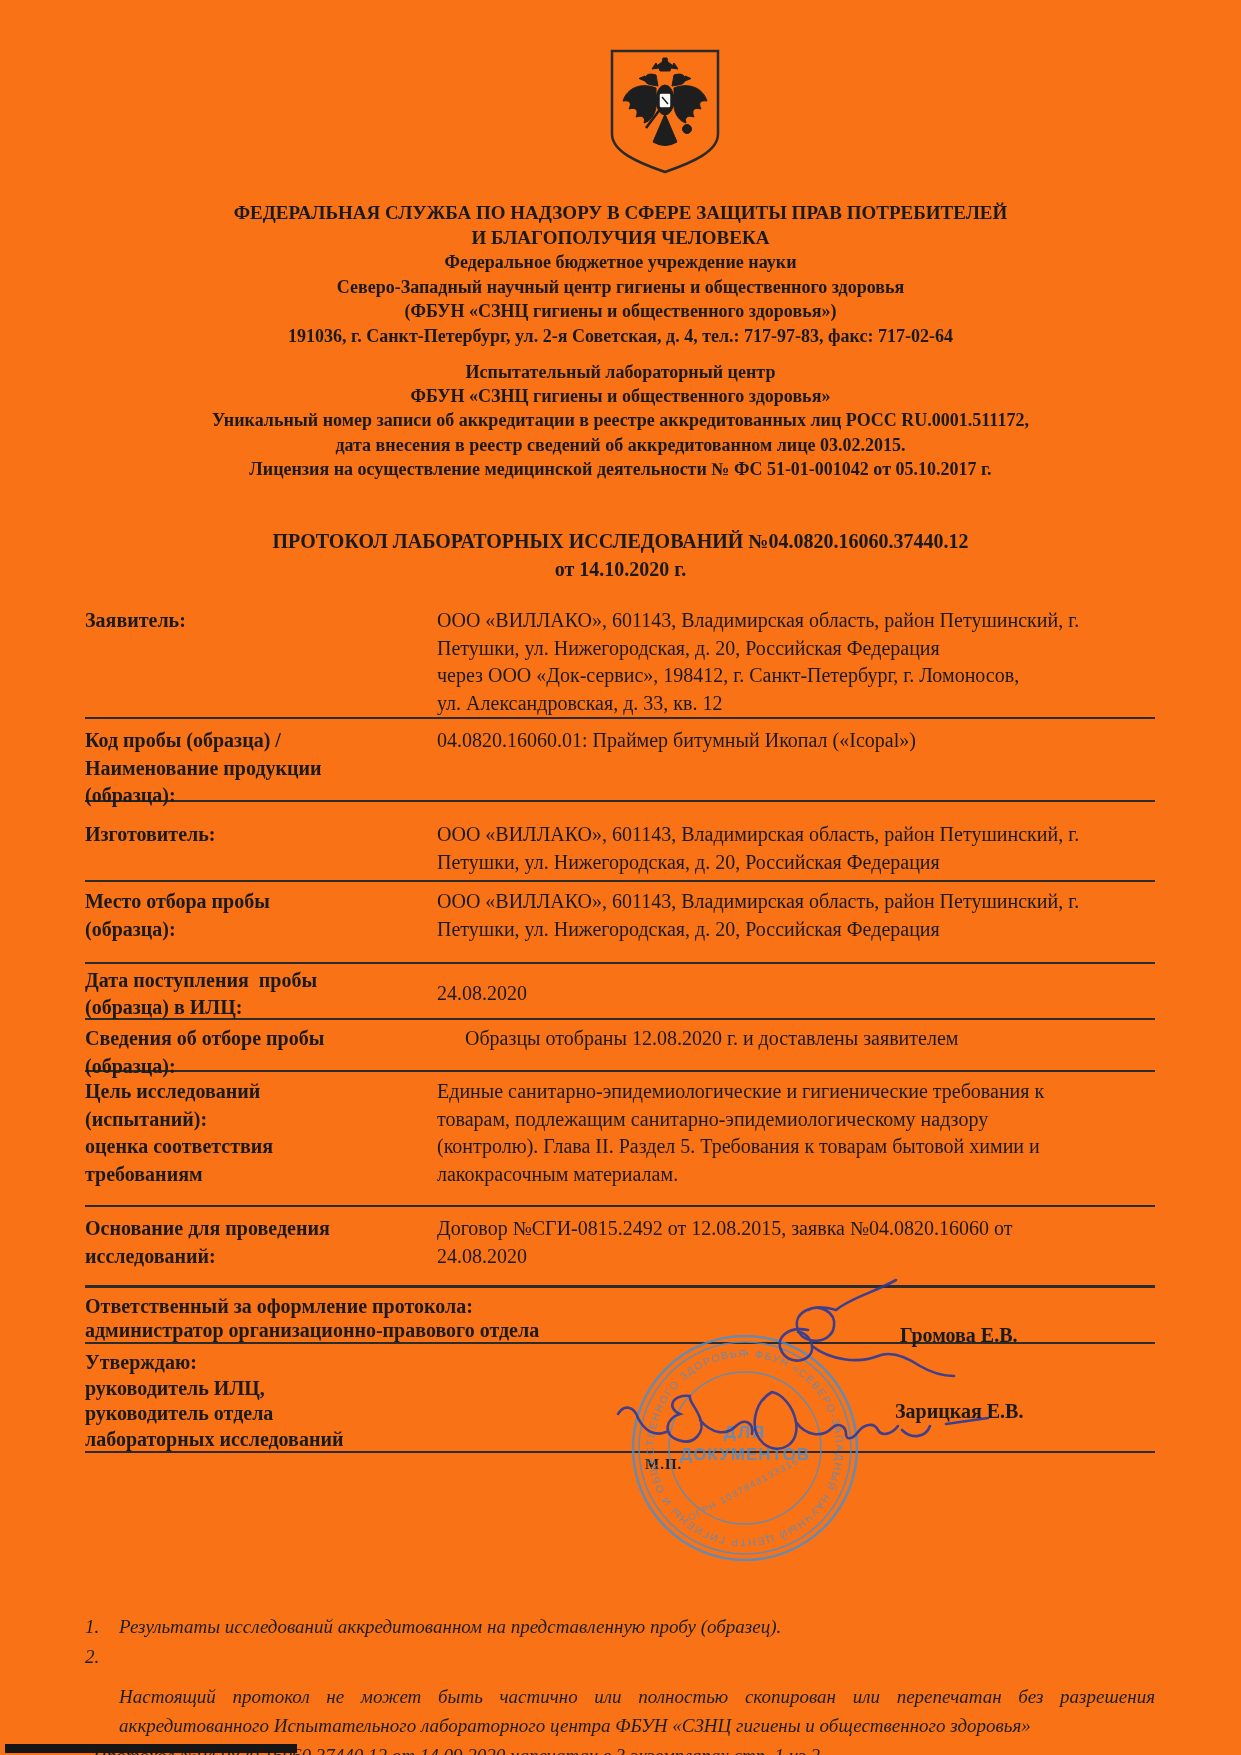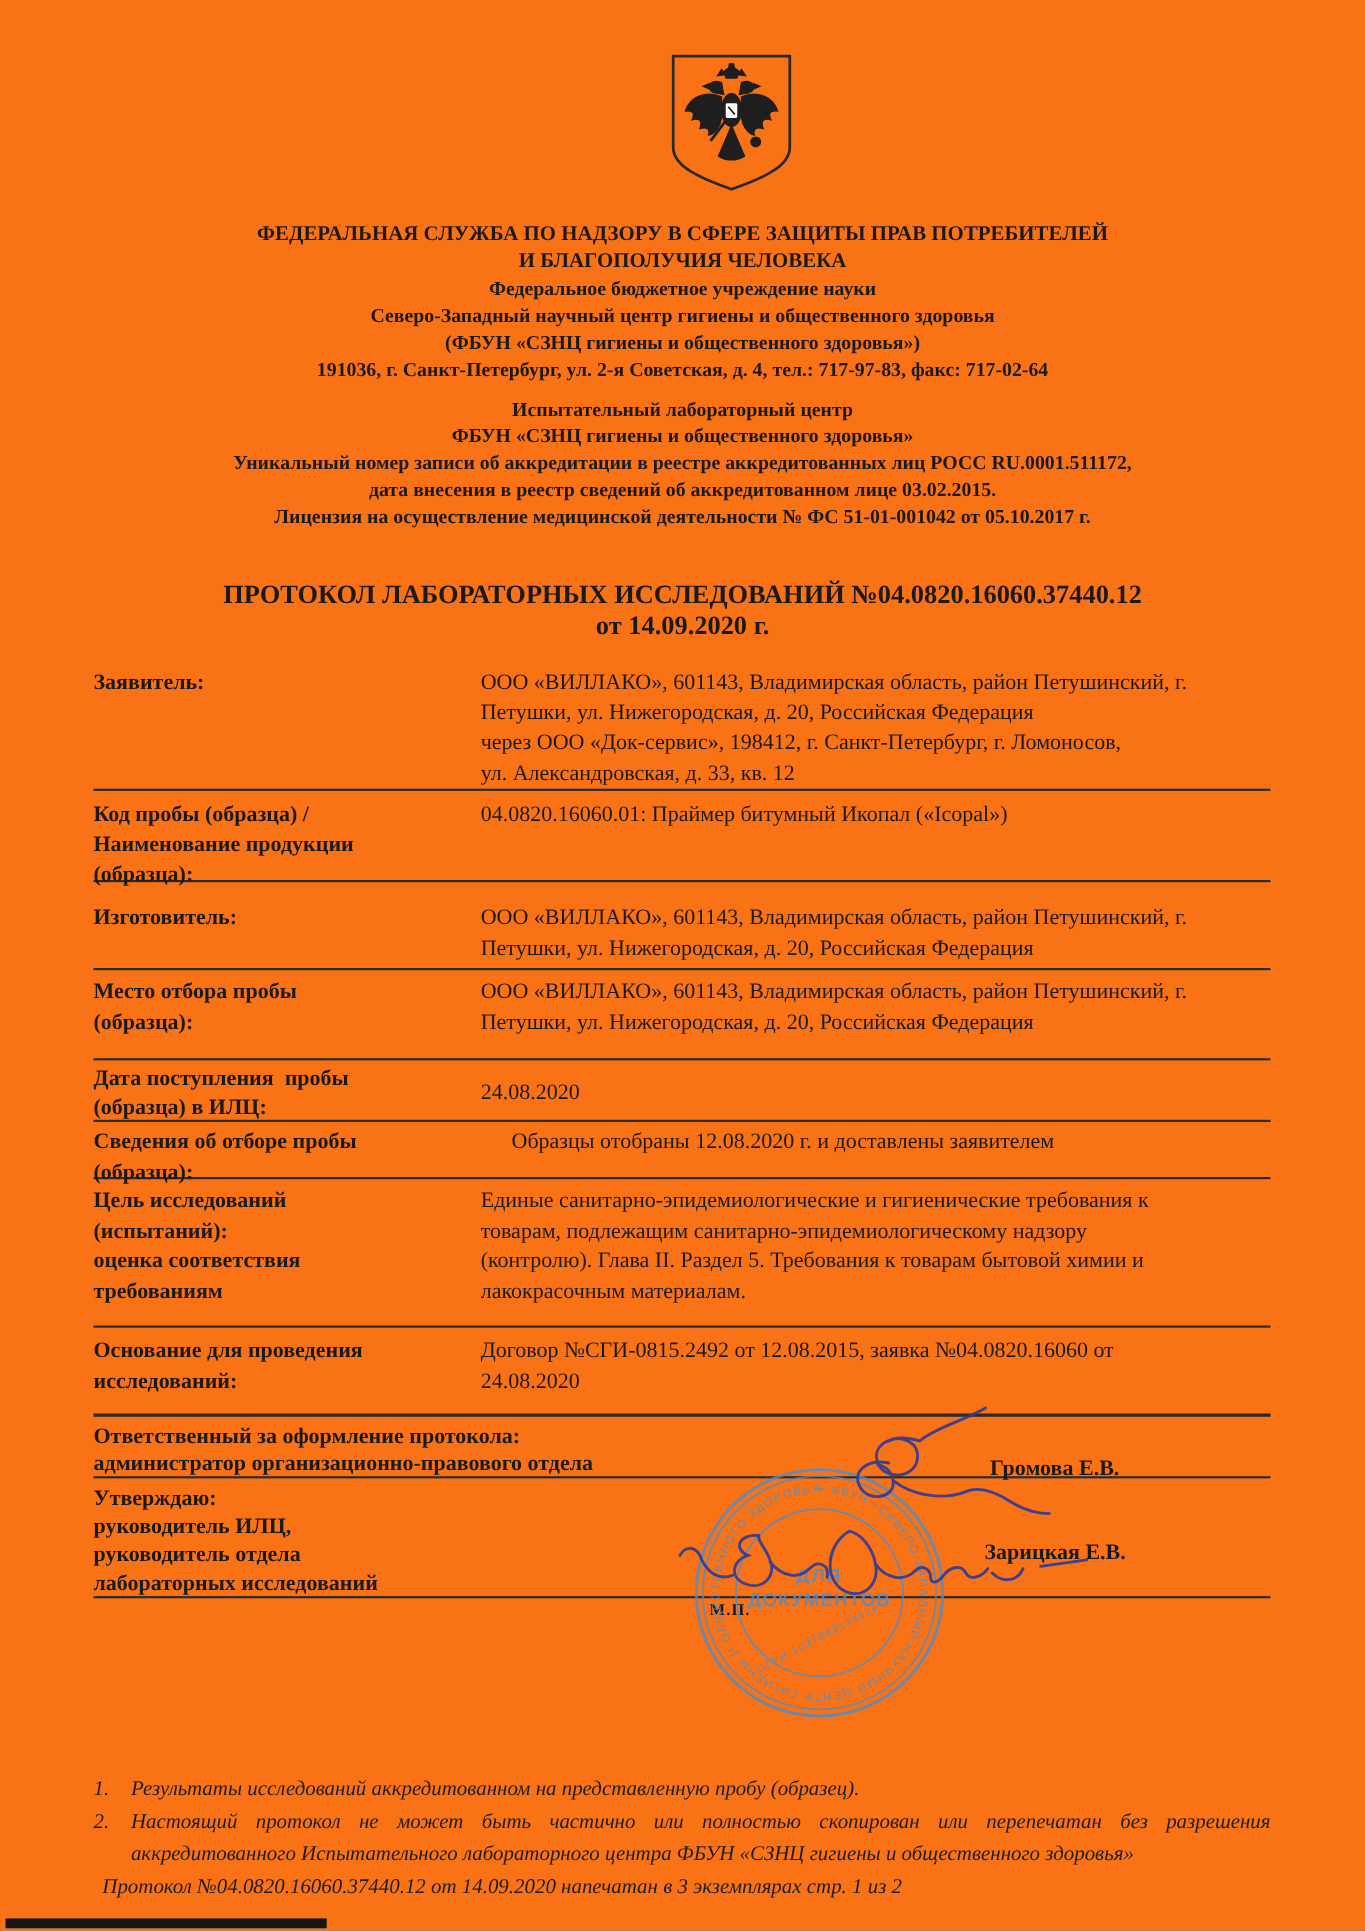--- a/index.html
+++ b/index.html
@@ -10,21 +10,21 @@
     overflow:hidden;
   }
   .abs{position:absolute;}
   
   .emblem{left:608px;top:48px;width:114px;height:127px;}
   
   .hdr{left:0;top:201px;width:1241px;text-align:center;font-weight:bold;}
   .hdr .h-big{font-size:19px;line-height:24.5px;}
   .hdr .h-sm{font-size:18px;line-height:24.5px;}
   .lab{left:0;top:360px;width:1241px;text-align:center;font-weight:bold;font-size:18px;line-height:24.2px;}
-  .doc-title{left:0;top:527px;width:1241px;text-align:center;font-weight:bold;font-size:24px;line-height:28px;}
+  .doc-title{left:0;top:527px;width:1241px;text-align:center;font-weight:bold;font-size:20px;line-height:28px;}
   
   .tbl{left:85px;top:596px;width:1070px;}
   .row{display:flex;box-sizing:border-box;border-top:2px solid #2b2b2b;}
   .row.first{border-top:none;}
   .row.last{border-bottom:3px solid #2b2b2b;}
   .cell{white-space:pre-wrap;font-size:20px;line-height:27.5px;}
   .cell.lbl{width:352px;font-weight:bold;flex:none;}
   .cell.val{width:718px;flex:none;}
   .r1{height:121px;padding-top:11px;}
   .r2{height:83px;padding-top:8px;}
@@ -42,21 +42,21 @@
   .sig .name.g{left:815px;top:36px;}
   .sig .name.z{left:810px;top:112px;}
   .mp{left:645px;top:1456px;font-size:15px;font-weight:bold;letter-spacing:1px;}
   
   .overlay{left:540px;top:1180px;width:460px;height:400px;pointer-events:none;}
   
   .notes{left:85px;top:1612px;width:1070px;font-style:italic;font-size:19px;line-height:29.5px;color:#1d1d1d;}
   .note{display:flex;}
   .note .num{width:34px;flex:none;}
   .note .ntxt{flex:1;}
-  .just{text-align:justify;text-align-last:justify;}
+  .just{text-align:justify;text-align-last:justify;margin-top:40px;}
   .cont{padding-left:34px;}
   .proto-line{padding-left:8px;}
   .blackbar{left:5px;top:1744px;width:292px;height:9px;background:#151515;}
 </style>
 </head>
 <body>
 
 <div class="page">
 
   <div class="abs emblem">
@@ -95,21 +95,21 @@
   <div class="abs lab">
     <div>Испытательный лабораторный центр</div>
     <div>ФБУН «СЗНЦ гигиены и общественного здоровья»</div>
     <div>Уникальный номер записи об аккредитации в реестре аккредитованных лиц РОСС RU.0001.511172,</div>
     <div>дата внесения в реестр сведений об аккредитованном лице 03.02.2015.</div>
     <div>Лицензия на осуществление медицинской деятельности № ФС 51-01-001042 от 05.10.2017 г.</div>
   </div>
 
   <div class="abs doc-title">
     <div>ПРОТОКОЛ ЛАБОРАТОРНЫХ ИССЛЕДОВАНИЙ №04.0820.16060.37440.12</div>
-    <div>от 14.09.2020 г.</div>
+    <div>от 14.10.2020 г.</div>
   </div>
 
   <div class="abs tbl">
     <div class="row first r1">
       <div class="cell lbl">Заявитель:</div>
       <div class="cell val">ООО «ВИЛЛАКО», 601143, Владимирская область, район Петушинский, г.
 Петушки, ул. Нижегородская, д. 20, Российская Федерация
 через ООО «Док-сервис», 198412, г. Санкт-Петербург, г. Ломоносов,
 ул. Александровская, д. 33, кв. 12</div>
     </div>

